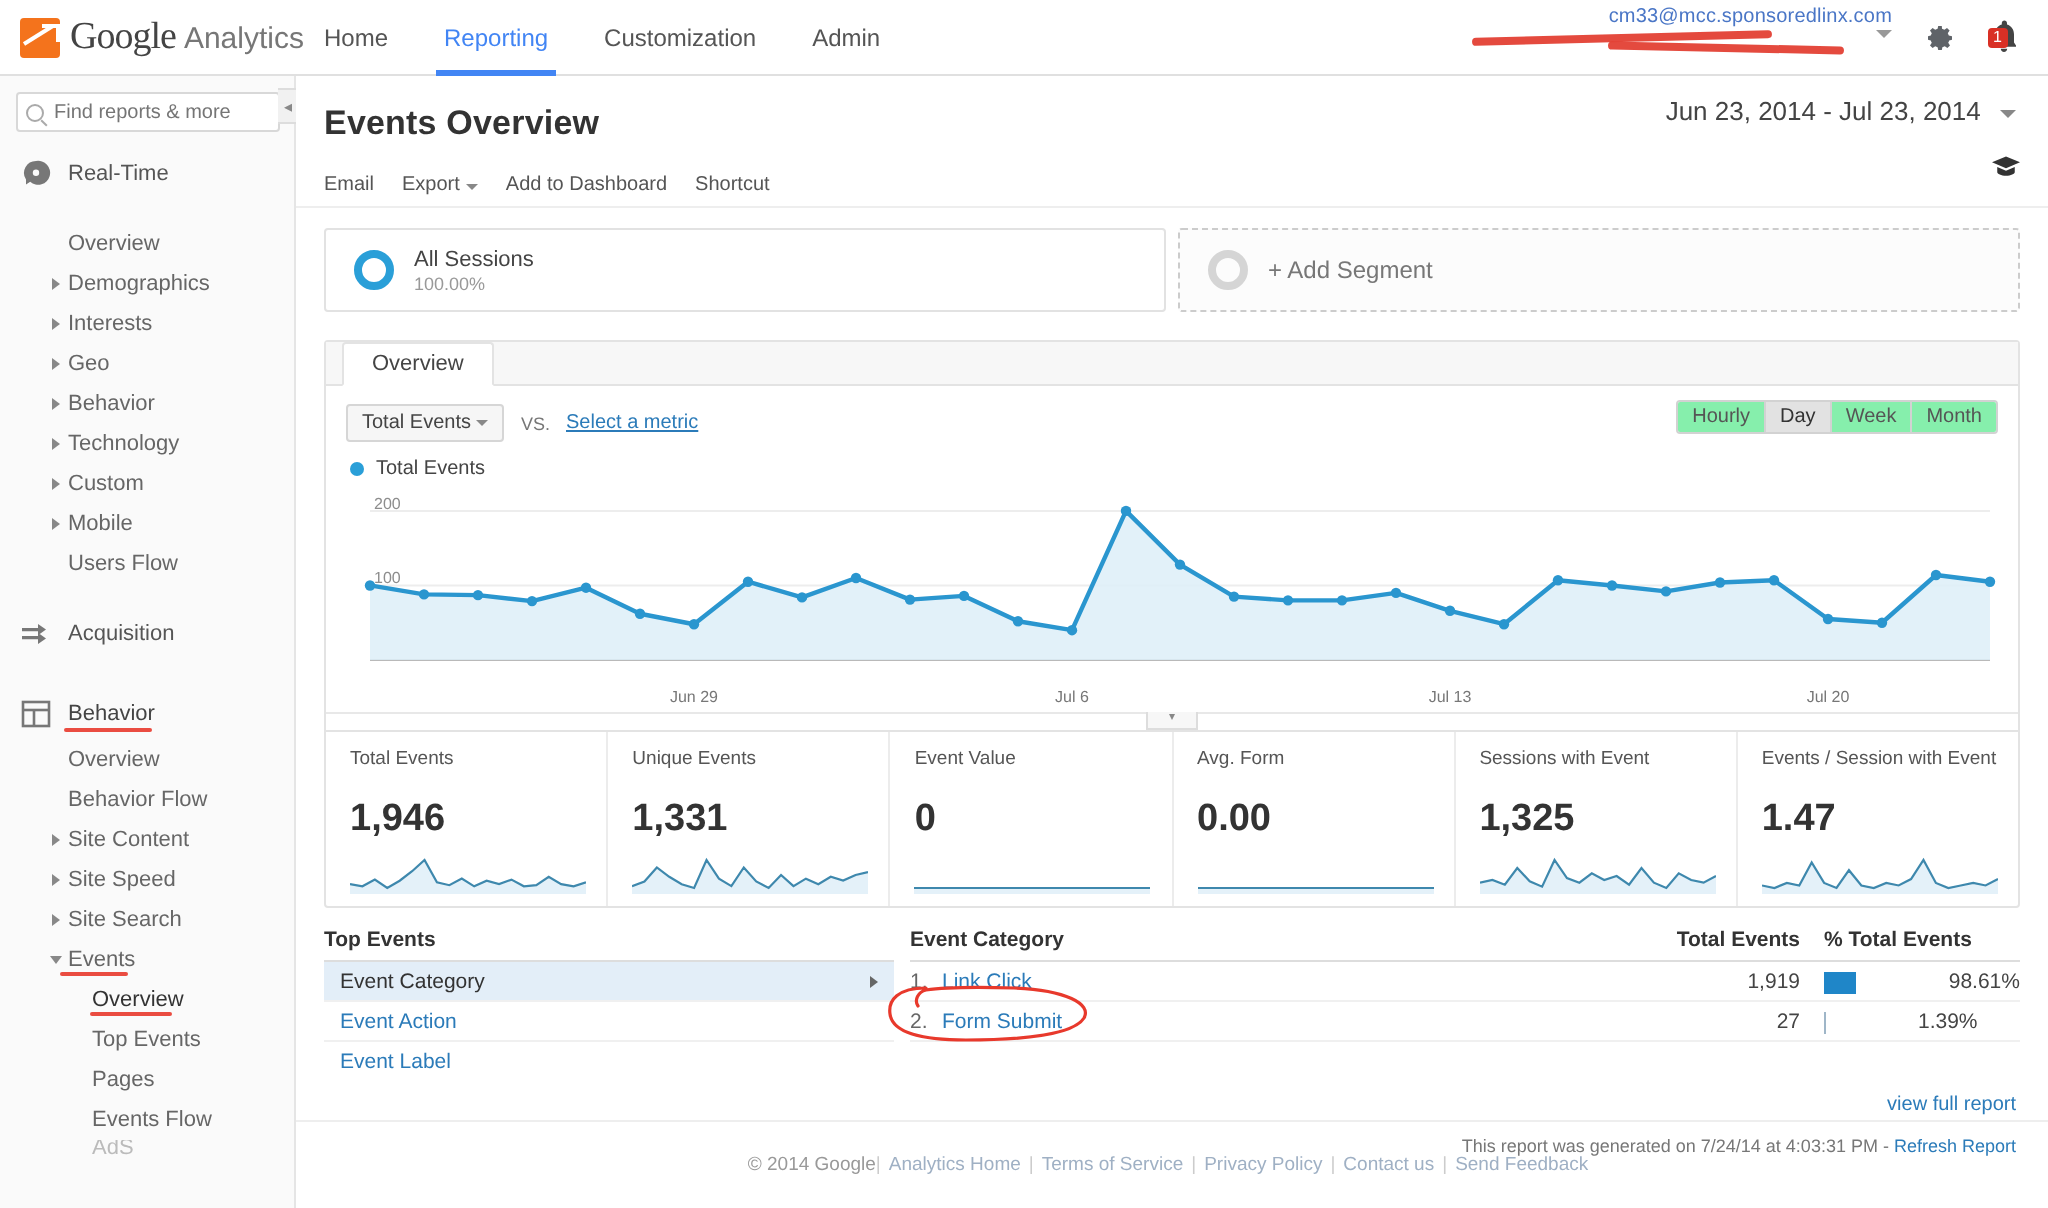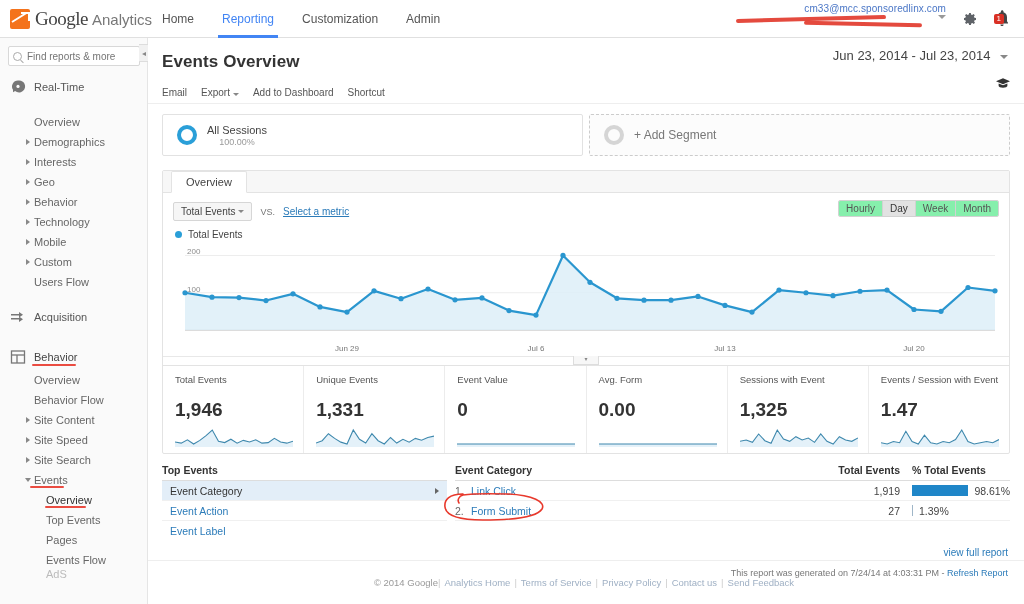--- a/index.html
+++ b/index.html
@@ -134,21 +134,21 @@
   .segbar { margin:10px 14px 0 14px; display:flex; gap:6px; }
   .segment {
     flex:1; height:42px; border:1px solid #e2e2e2; background:#fff; border-radius:2px;
     display:flex; align-items:center; padding-left:14px;
   }
   .segment.dashed { border-style:dashed; border-color:#ccc; background:#fcfcfc; }
   .seg-ring { width:20px;height:20px;border-radius:50%;border:4px solid #2a9fd8; flex:none; }
   .seg-ring.gray { border-color:#d5d5d5; }
   .seg-txt { margin-left:10px; }
   .seg-name { font-size:11px; color:#444; }
-  .seg-pct { font-size:9px; color:#999; margin-top:1px;text-align:center; }
+  .seg-pct { font-size:9px; color:#999; margin-top:1px; }
   .seg-add { margin-left:10px; font-size:12px; color:#777; }
 
   
   .panel { margin:14px 14px 0 14px; border:1px solid #e3e3e3; border-radius:2px; background:#fff; }
   .tabstrip { height:22px; border-bottom:1px solid #e3e3e3; background:#f7f7f7; display:flex; align-items:flex-end; padding-left:8px;}
   .tab {
     height:22px; line-height:21px; padding:0 14px; font-size:11px; color:#444;
     background:#fff; border:1px solid #e3e3e3; border-bottom:1px solid #fff; border-radius:2px 2px 0 0;
     position:relative; top:1px;
   }
@@ -205,21 +205,21 @@
     border-top:3px solid transparent;border-bottom:3px solid transparent;border-left:4px solid #666;
   }
   .cat-head { display:flex; font-size:10.5px; font-weight:bold; color:#333; padding-bottom:4px; border-bottom:1px solid #ddd;}
   .cat-head .c1{flex:1;}
   .cat-head .c2{width:82px; text-align:right;}
   .cat-head .c3{width:110px; padding-left:12px;}
   .cat-row { display:flex; align-items:center; height:20px; border-bottom:1px solid #f0f0f0; font-size:10.5px; }
   .cat-row .c1{flex:1; color:#2b7bb9; position:relative;}
   .cat-row .c1 .num{ color:#666; display:inline-block; width:16px; }
   .cat-row .c2{width:82px; text-align:right; color:#444;}
-  .cat-row .c3{width:110px; padding-left:12px; display:flex; align-items:flex-start;}
+  .cat-row .c3{width:110px; padding-left:12px; display:flex; align-items:flex-end;gap:40px;}
   .bar { height:11px; background:#1f86c8; margin-right:6px; }
   .bar.thin { width:1px; background:#9fb6c8; }
   .pctv { font-size:10.5px; color:#444; }
 
   .viewfull { text-align:right; font-size:10px; color:#2b7bb9; margin-top:6px; padding-right:2px;}
   .genline { text-align:right; font-size:9px; color:#777; margin-top:10px; padding-right:2px;}
   .genline a{ color:#2b7bb9; text-decoration:none;}
 
   .pagefoot {
     position:absolute; left:148px; bottom:0; width:876px; height:44px;
@@ -294,22 +294,22 @@
       </div>
     </div>
 
     <div class="nav-section" style="margin-top:12px;">
       <a class="nav-sub">Overview</a>
       <a class="nav-sub"><span class="arw"></span><span>Demographics</span></a>
       <a class="nav-sub"><span class="arw"></span><span>Interests</span></a>
       <a class="nav-sub"><span class="arw"></span><span>Geo</span></a>
       <a class="nav-sub"><span class="arw"></span><span>Behavior</span></a>
       <a class="nav-sub"><span class="arw"></span><span>Technology</span></a>
+      <a class="nav-sub"><span class="arw"></span><span>Custom</span></a>
       <a class="nav-sub"><span class="arw"></span><span>Mobile</span></a>
-      <a class="nav-sub"><span class="arw"></span><span>Custom</span></a>
       <a class="nav-sub">Users Flow</a>
     </div>
 
     <div class="nav-section" style="margin-top:12px;">
       <div class="nav-top">
         <span class="nav-ico">
           <svg viewBox="0 0 16 16" width="16" height="16">
             <path fill="#777" d="M1 5h8v1.6H1zM1 9h8v1.6H1z"></path>
               <path fill="#777" d="M9 3l4 2.8L9 8.6zM9 7.4l4 2.8L9 13z"></path>
           </svg>

